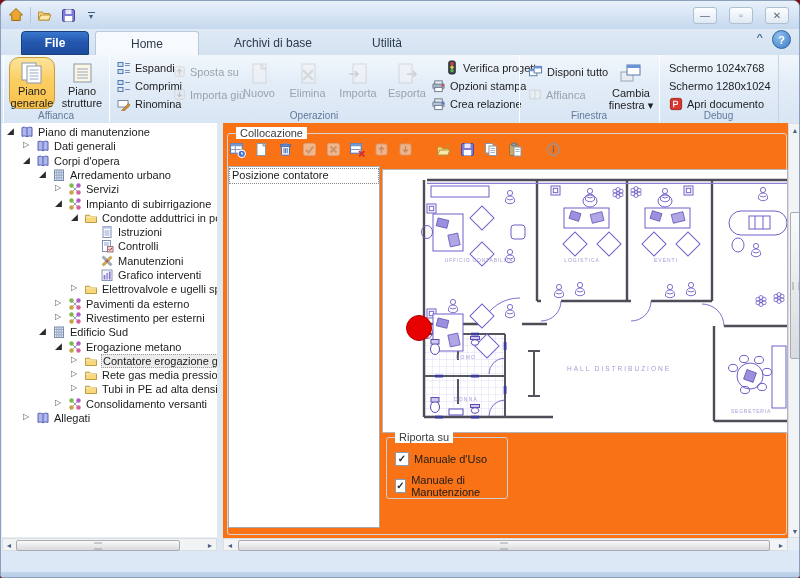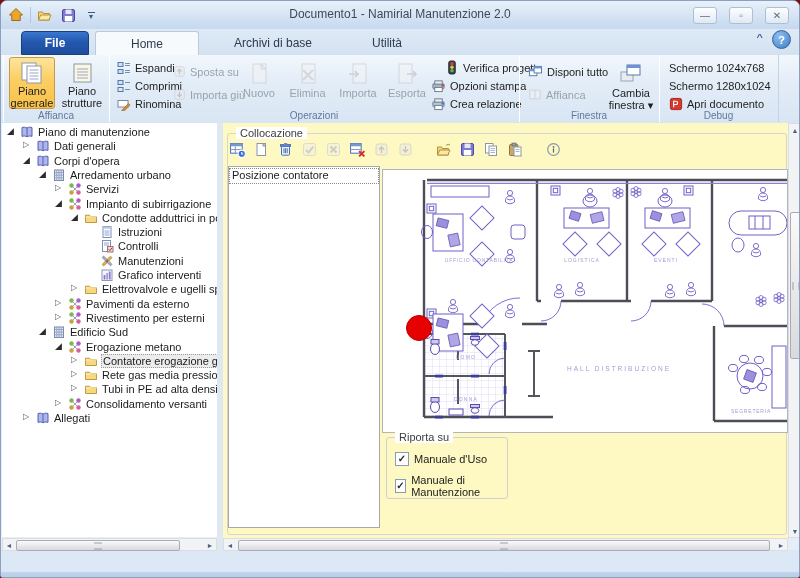--- a/index.html
+++ b/index.html
@@ -19,39 +19,39 @@
   .tabrow{position:absolute;left:0;top:28px;width:100%;height:26px;background:linear-gradient(#dfeaf6,#d2e1f1);}
   .tab{position:absolute;top:2px;height:24px;box-sizing:border-box;display:flex;align-items:center;justify-content:center;font-size:12px;color:#2d3b4e;}
   .tab.file{background:linear-gradient(#3a77cf,#2458ae 45%,#1d4c9c);color:#fff;border-radius:4px 4px 0 0;border:1px solid #17407e;font-weight:bold;}
   .tab.active{background:#f7fafd;border:1px solid #b9cadd;border-bottom:none;border-radius:3px 3px 0 0;}
   .ribbon-min{position:absolute;right:36px;top:30px;font-size:11px;color:#4a6b96;font-weight:bold;transform:scaleY(.8);}
   .helpbtn{position:absolute;right:8px;top:29px;width:17px;height:17px;border-radius:50%;background:radial-gradient(circle at 35% 30%,#8ec0ef,#3f7cc4);color:#fff;font-size:11px;font-weight:bold;display:flex;align-items:center;justify-content:center;border:1px solid #2d62a2;}
   
   .ribbon{position:absolute;left:0;top:54px;width:100%;height:68px;background:linear-gradient(#f2f7fc,#e3edf8 40%,#d8e5f3);border-bottom:1px solid #a8bdd6;}
   .rgroup{position:absolute;top:0;height:67px;border-right:1px solid #c5d3e5;box-shadow:1px 0 0 #fff inset;}
   .glabel{position:absolute;bottom:1px;left:0;right:0;text-align:center;font-size:10px;color:#62799c;}
-  .bigbtn{position:absolute;top:2px;height:52px;display:flex;flex-direction:column;align-items:center;justify-content:flex-start;border:1px solid transparent;border-radius:3px;text-align:center;font-size:11px;color:#1e1e1e;line-height:12px;padding-top:3px;box-sizing:border-box;}
+  .bigbtn{position:absolute;top:2px;height:52px;display:flex;flex-direction:column;align-items:center;justify-content:flex-start;border:1px solid transparent;border-radius:10px;text-align:center;font-size:11px;color:#1e1e1e;line-height:12px;padding-top:3px;box-sizing:border-box;}
   .bigbtn .bico{height:26px;display:flex;align-items:center;}
   .bigbtn.sel{background:linear-gradient(#fde49b,#fbce62 45%,#f9c149);border:1px solid #c79b3f;}
   .bigbtn.dis{color:#9aa3ad;}
   .bigbtn.dis svg{opacity:.45;filter:grayscale(1);}
   .smbtn{position:absolute;height:17px;display:flex;align-items:center;gap:4px;font-size:11px;color:#1e1e1e;white-space:nowrap;}
   .smbtn.dis{color:#9aa3ad;}
   .smbtn.dis svg{opacity:.5;filter:grayscale(1);}
   
   .content{position:absolute;left:0;top:122px;width:100%;height:427px;background:#e6eef7;}
   .treepanel{position:absolute;left:1px;top:0;width:215px;height:414px;background:#fff;overflow:hidden;border-right:1px solid #cdd9e6;}
   .trow{position:absolute;height:14px;width:100%;font-size:11px;color:#1b1b1b;white-space:nowrap;}
   .trow .arr{position:absolute;top:1px;font-size:8px;color:#555;}
   .trow .arr.exp{color:#2b2b2b;font-size:9px;}
   .trow .tico{position:absolute;top:0px;width:14px;height:14px;}
   .trow .tlab{position:absolute;top:1px;}
   .trow.sel .tlab{background:#ececec;border:1px dotted #9a9a9a;margin:-1px;padding:0 1px;}
   .splitter{position:absolute;left:216px;top:0;width:6px;height:427px;background:#dfe7f0;background-image:radial-gradient(circle,#9aa8b8 18%,transparent 20%);background-size:4px 4px;background-position:1px 2px;background-repeat:repeat-y;}
-  .mainpanel{position:absolute;left:222px;top:0;width:565px;height:415px;background:#fef9c3;}
+  .mainpanel{position:absolute;left:222px;top:0;width:565px;height:415px;background:#f97316;}
   .groupbox{position:absolute;border:1px solid #d5d5d5;border-radius:3px;}
   .grouplab{position:absolute;top:-7px;left:8px;background:#fff;padding:0 4px;font-size:11px;color:#3c3c3c;}
   .ctoolbar{position:absolute;left:6px;top:18px;display:flex;align-items:center;gap:7px;}
   .tbtn{width:17px;height:17px;display:flex;align-items:center;justify-content:center;}
   .tbtn.dis svg{opacity:.55;filter:grayscale(1);}
   .tbtn.gap{margin-left:14px;}
   .listbox{position:absolute;left:5px;top:43px;width:150px;height:360px;border:1px solid #a8a8a8;background:#fff;}
   .listhead{height:17px;background:linear-gradient(#fdfdfd,#e9e9ea);border-bottom:1px solid #cfcfcf;text-align:center;font-size:11px;color:#333;line-height:17px;}
   .listitem{height:14px;border:1px dotted #8a8a8a;font-size:11px;color:#1b1b1b;padding-left:2px;line-height:13px;margin:1px 0 0 0;}
   .planbox{position:absolute;left:159px;top:46px;width:404px;height:262px;border:1px solid #b4b4bc;background:#fff;overflow:hidden;}
@@ -94,21 +94,20 @@
           <svg width="15" height="15" viewBox="0 0 15 15">
             <rect x="1.5" y="1.5" width="12" height="12" rx="1.5" fill="#7d7bd4" stroke="#4a48a0"></rect>
             <rect x="4.5" y="1.5" width="6" height="4.5" fill="#e8e8f4"></rect>
             <rect x="3.8" y="8" width="7.4" height="5.5" fill="#fff"></rect>
           </svg>
         </span>
       <span class="qbtn qcaret">
           <span><span class="bar"></span>▾</span>
         </span>
     </div>
-    <div class="wtitle">Documento1 - Namirial Manutenzione 2.0</div>
     <div class="winbtns">
       <span class="wb">—</span>
       <span class="wb">▫</span>
       <span class="wb">✕</span>
     </div>
   </div>
 
   <div class="tabrow">
     <div class="tab file" style="left:20px;width:68px;">File</div>
     <div class="tab active" style="left:94px;width:104px;">Home</div>

